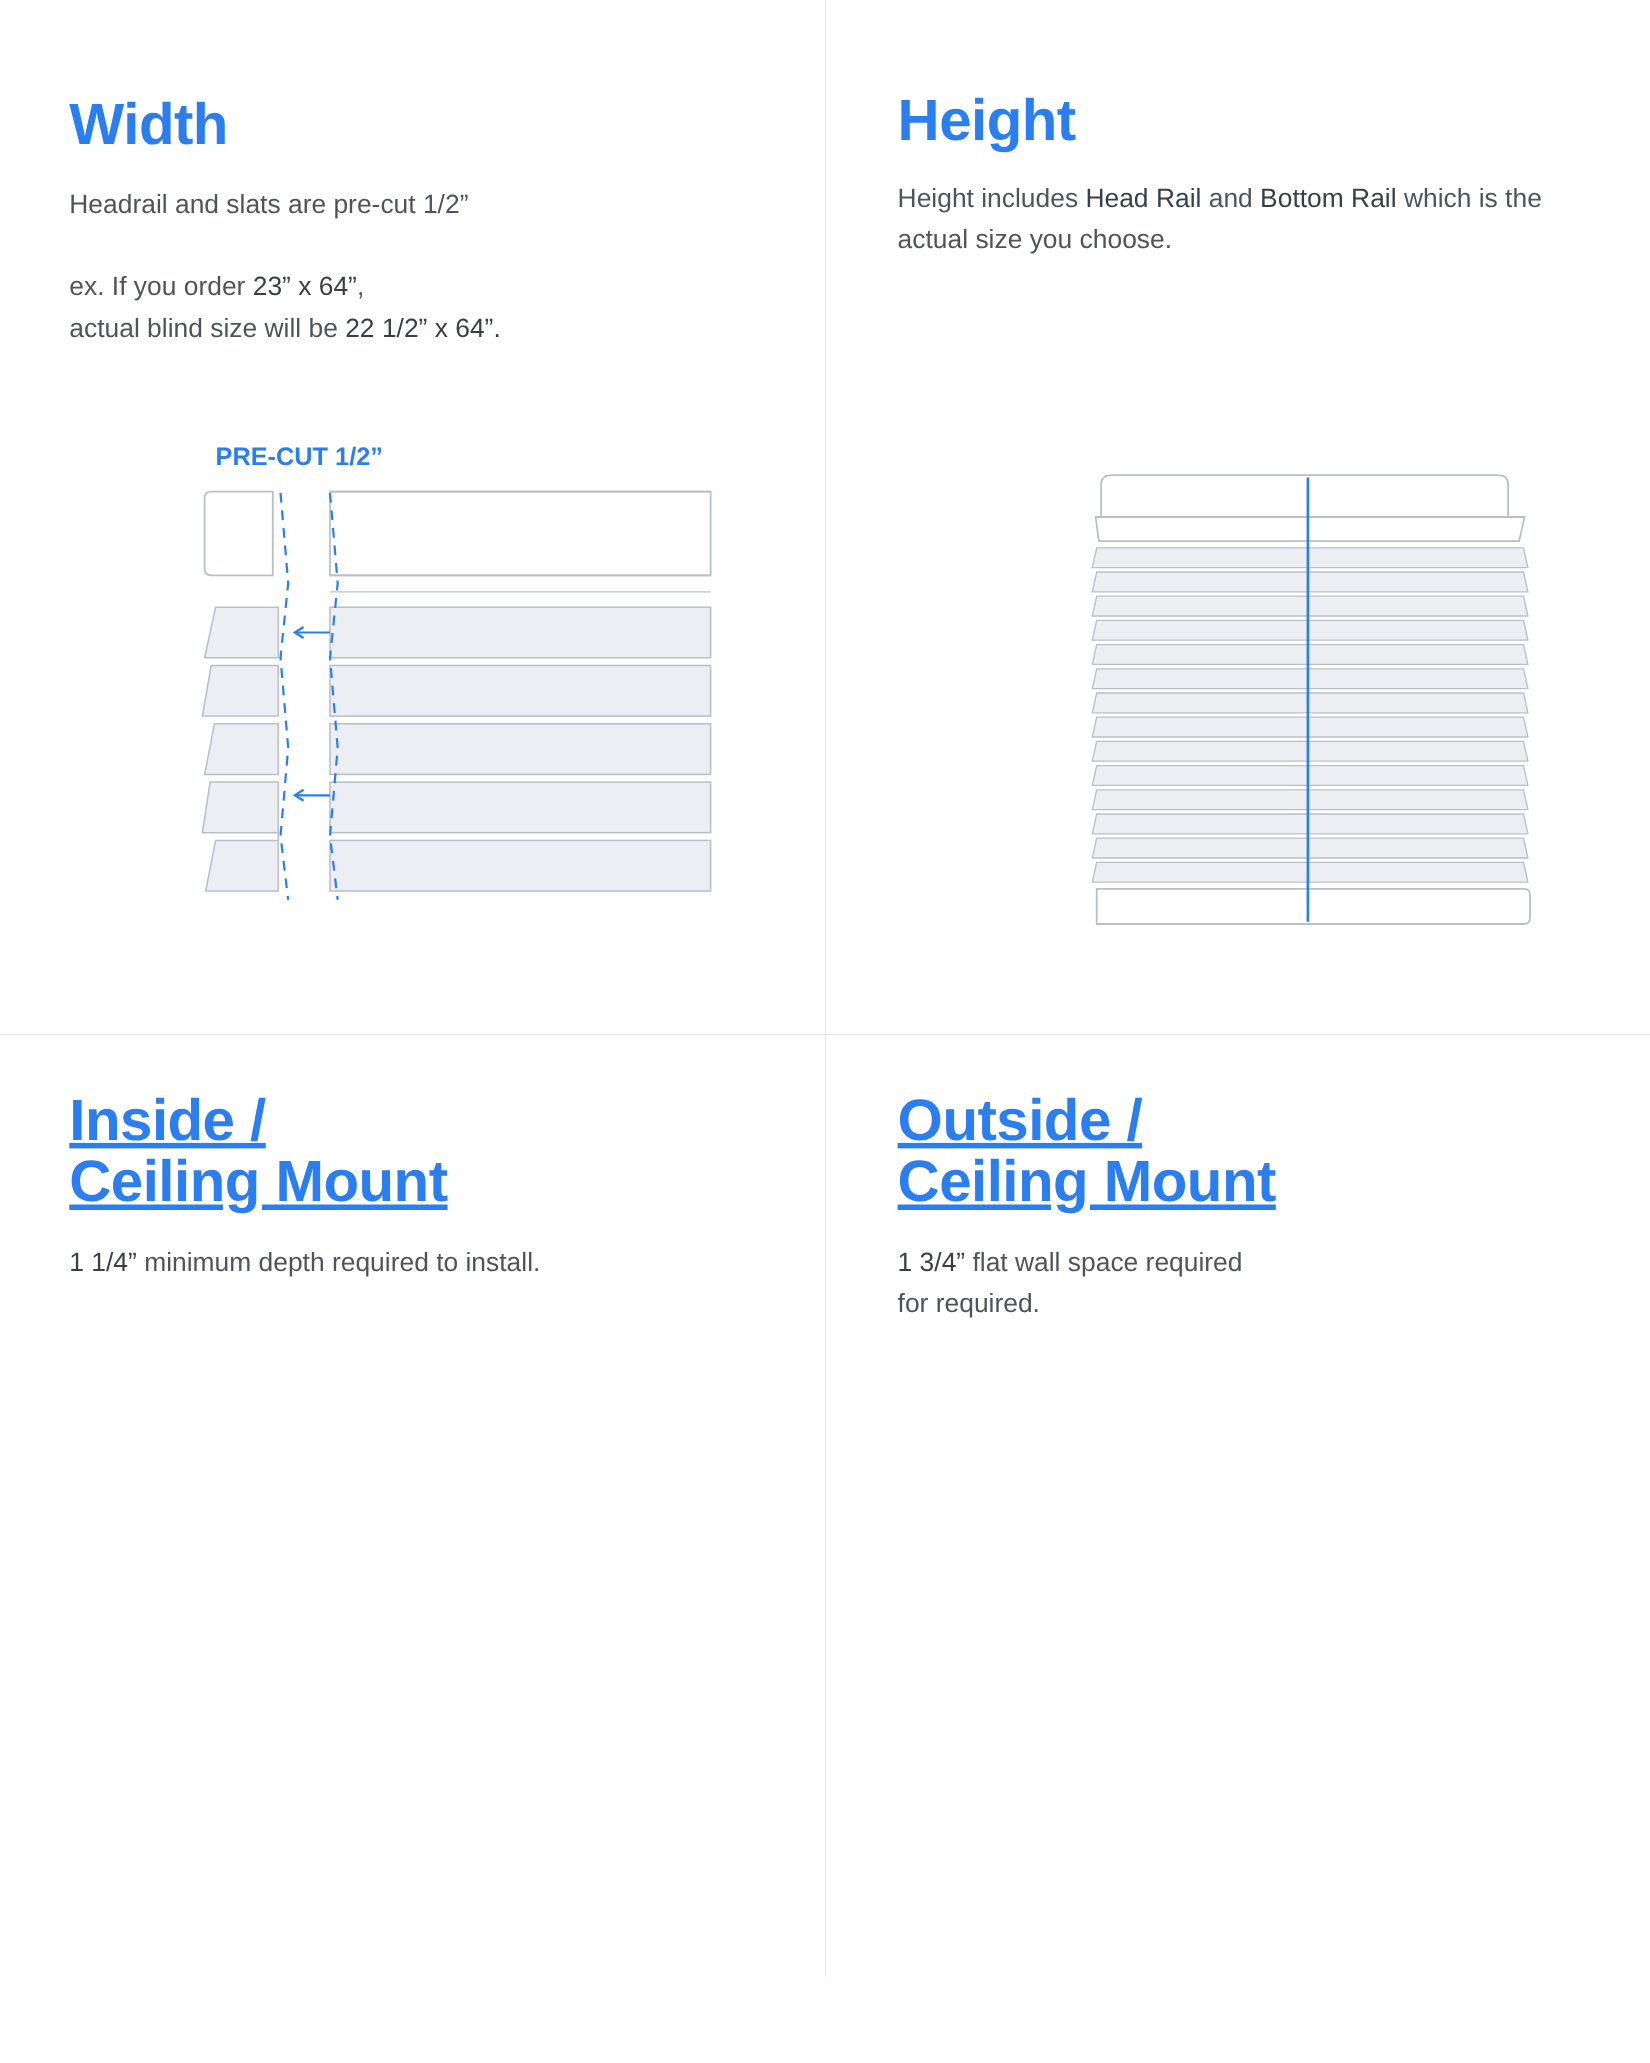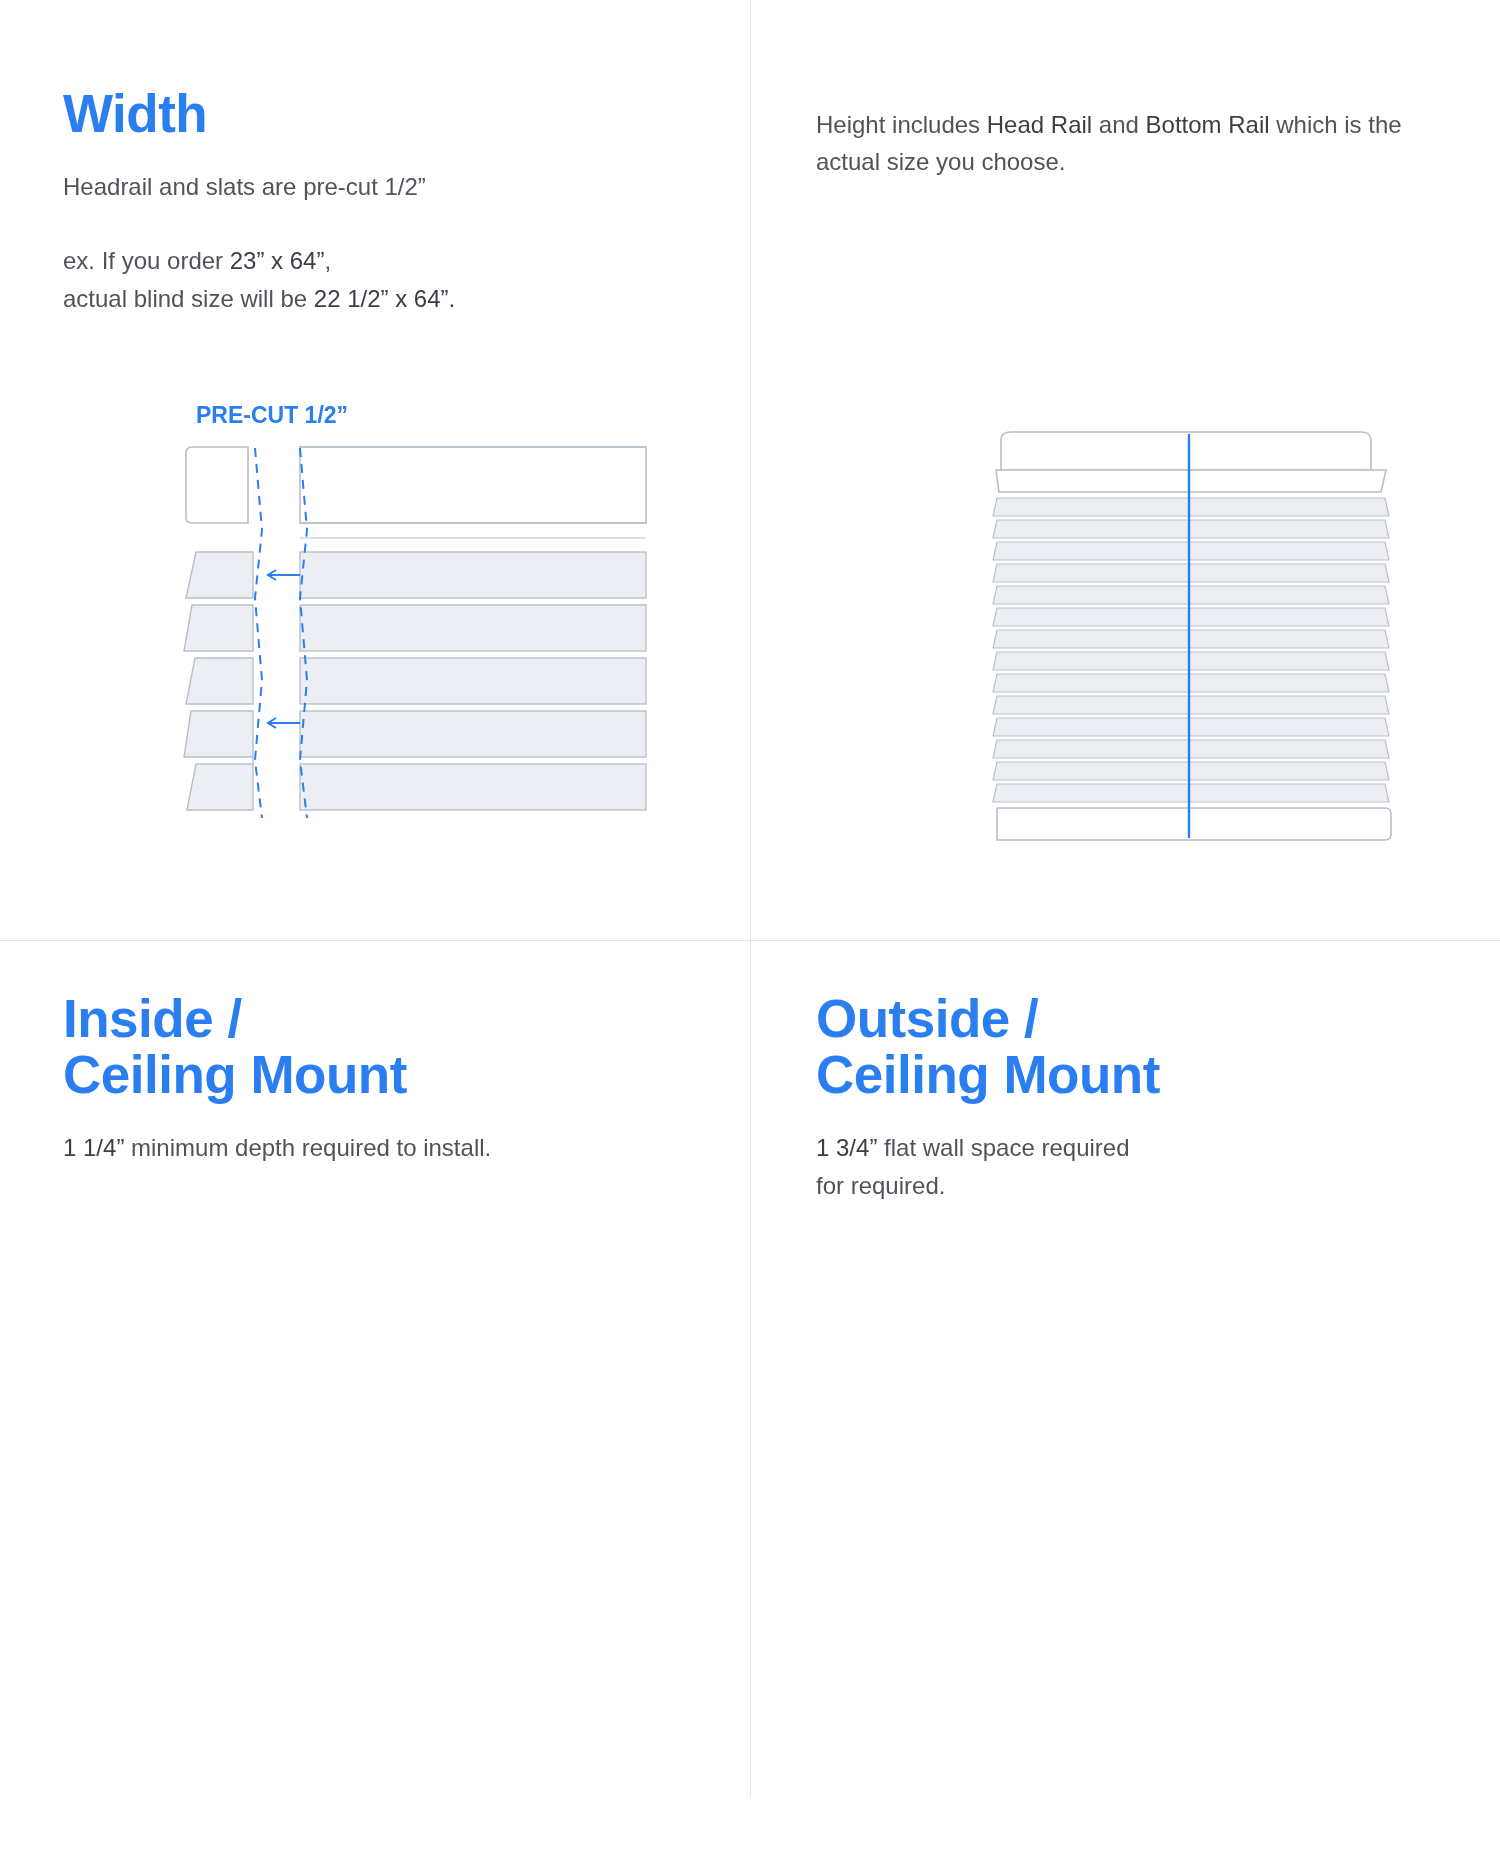--- a/index.html
+++ b/index.html
@@ -38,21 +38,21 @@
   #quad-outside { left: 751px; top: 941px; width: 749px; height: 934px; }
 
   h1.title {
     color: #2b7ef0;
     font-weight: bold;
     font-size: 53px;
     line-height: 56px;
     margin: 0;
     letter-spacing: -0.5px;
   }
-  .title-2line { font-size: 53px; line-height: 62px; }
+  .title-2line { font-size: 53px; line-height: 62px; text-decoration: underline; }
 
   .body-text {
     font-size: 24px;
     line-height: 38px;
     color: #4f545c;
   }
   .body-text b { font-weight: normal; color: #3a3f47; }
 
   .blue-label {
     color: #2b7ef0;
@@ -125,20 +125,21 @@
           <polyline points="276,140 268,145 276,150"></polyline>
           <line x1="300" y1="293" x2="268" y2="293"></line>
           <polyline points="276,288 268,293 276,298"></polyline>
         </g>
       </svg>
     </div>
   </div>
 
   <div class="quad" id="quad-height">
     <div class="txt">
+      <h1 class="title">Height</h1>
       <div class="body-text" style="margin-top:24px; line-height:37px;">
         <span>Height includes </span><b>Head Rail</b><span> and </span><b>Bottom Rail</b><span> which is the actual size you choose.</span>
       </div>
     </div>
 
     <div class="art" style="left:190px; top:430px;">
       <svg width="480" height="420" viewBox="0 0 480 420">
 
         <path d="M60,10 Q60,2 70,2 L420,2 Q430,2 430,10 L430,40 L60,40 Z" fill="#ffffff" stroke="#b9bfc9" stroke-width="1.6"></path>
         <path d="M55,40 L445,40 L440,62 L58,62 Z" fill="#ffffff" stroke="#b9bfc9" stroke-width="1.6"></path>

